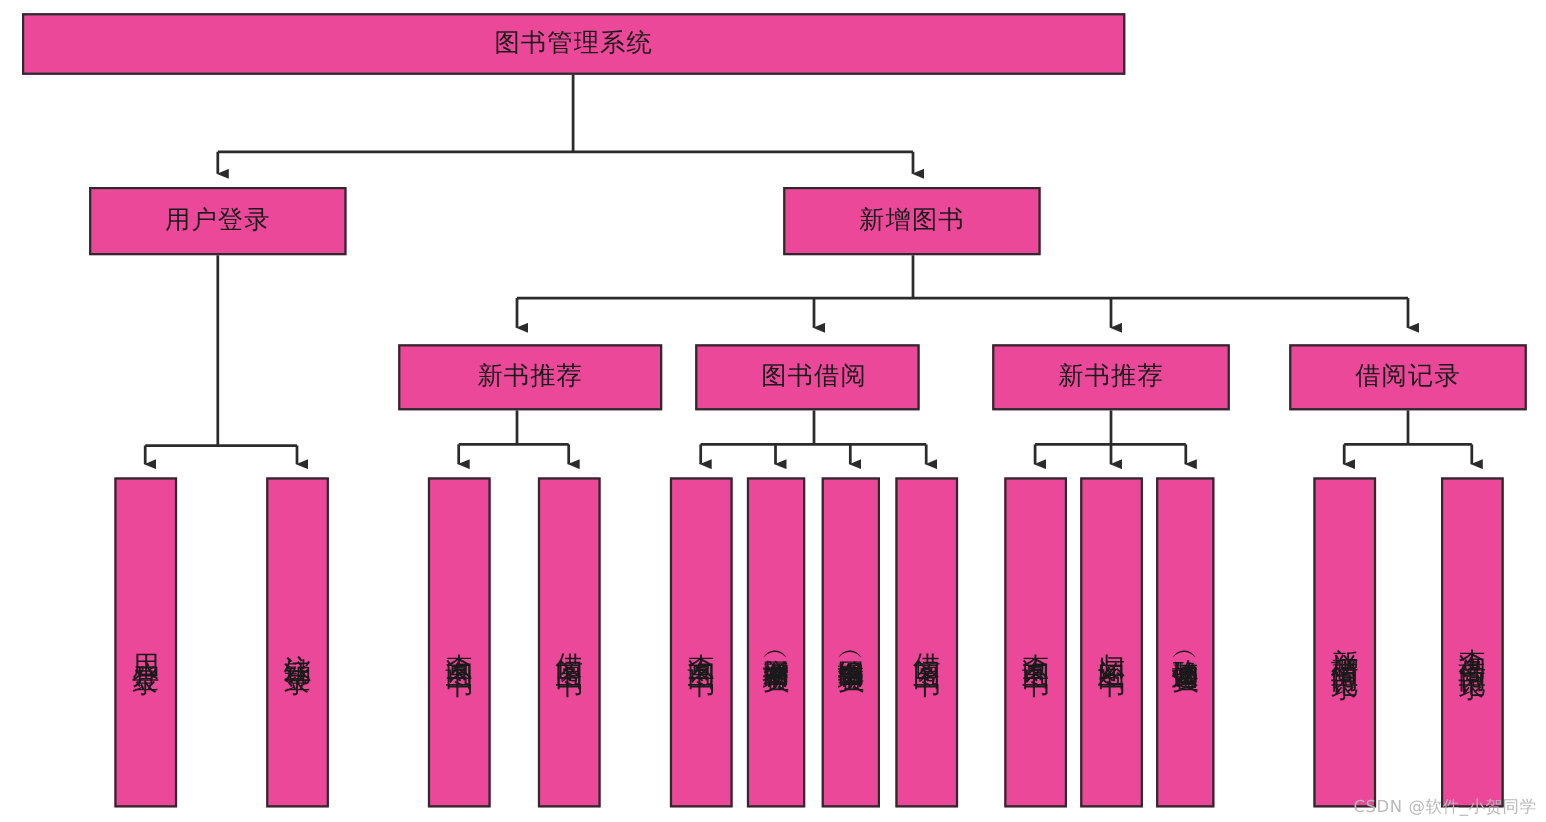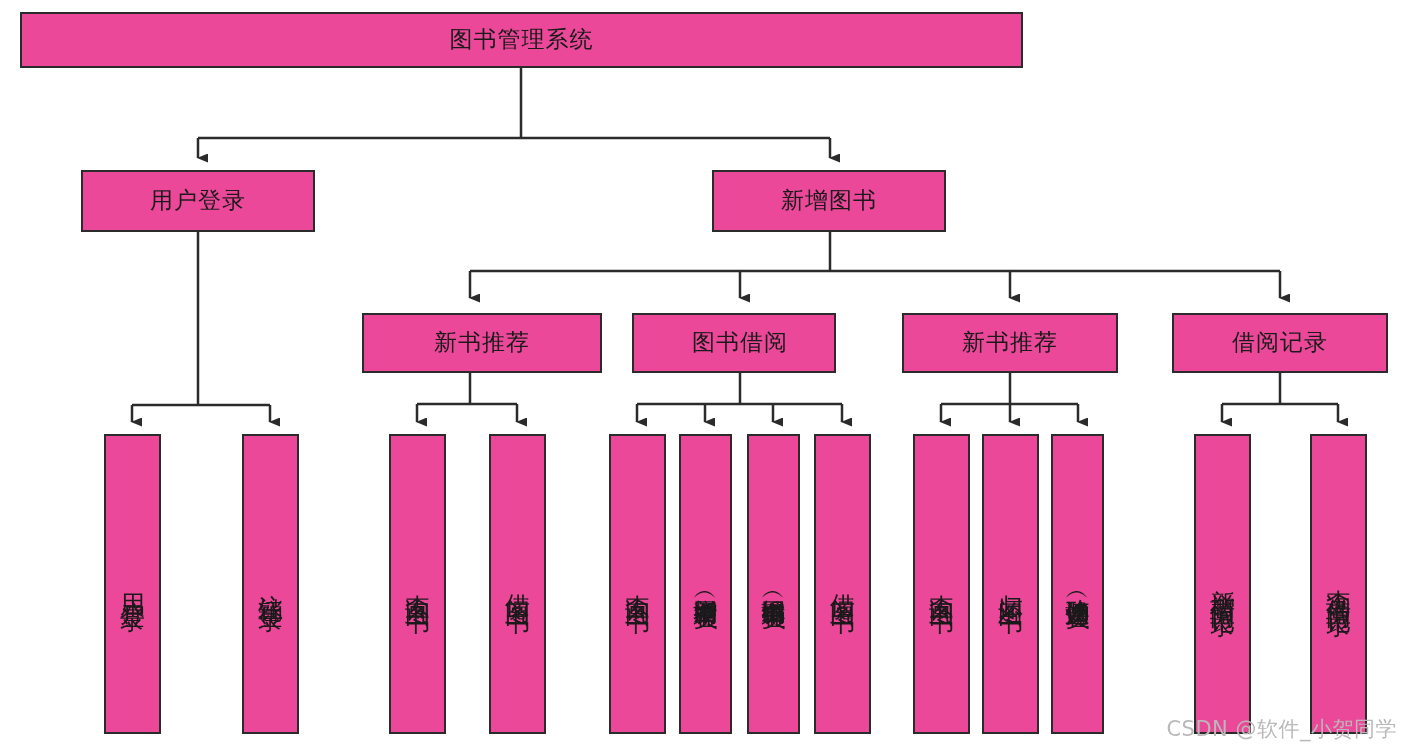--- a/index.html
+++ b/index.html
@@ -57,21 +57,21 @@
     line-height: 1;
   }
   .node.v.tight .lbl {
     letter-spacing: 1px;
     font-size: 24px;
   }
   #watermark {
     position: absolute;
     right: 8px;
     bottom: 4px;
-    font-size: 21px;
+    font-size: 15px;
     color: #b9b9b9;
     white-space: nowrap;
     letter-spacing: 0.5px;
     margin-top: 40px;
   }
 </style>
 </head>
 <body>
 
 <div id="canvas">

